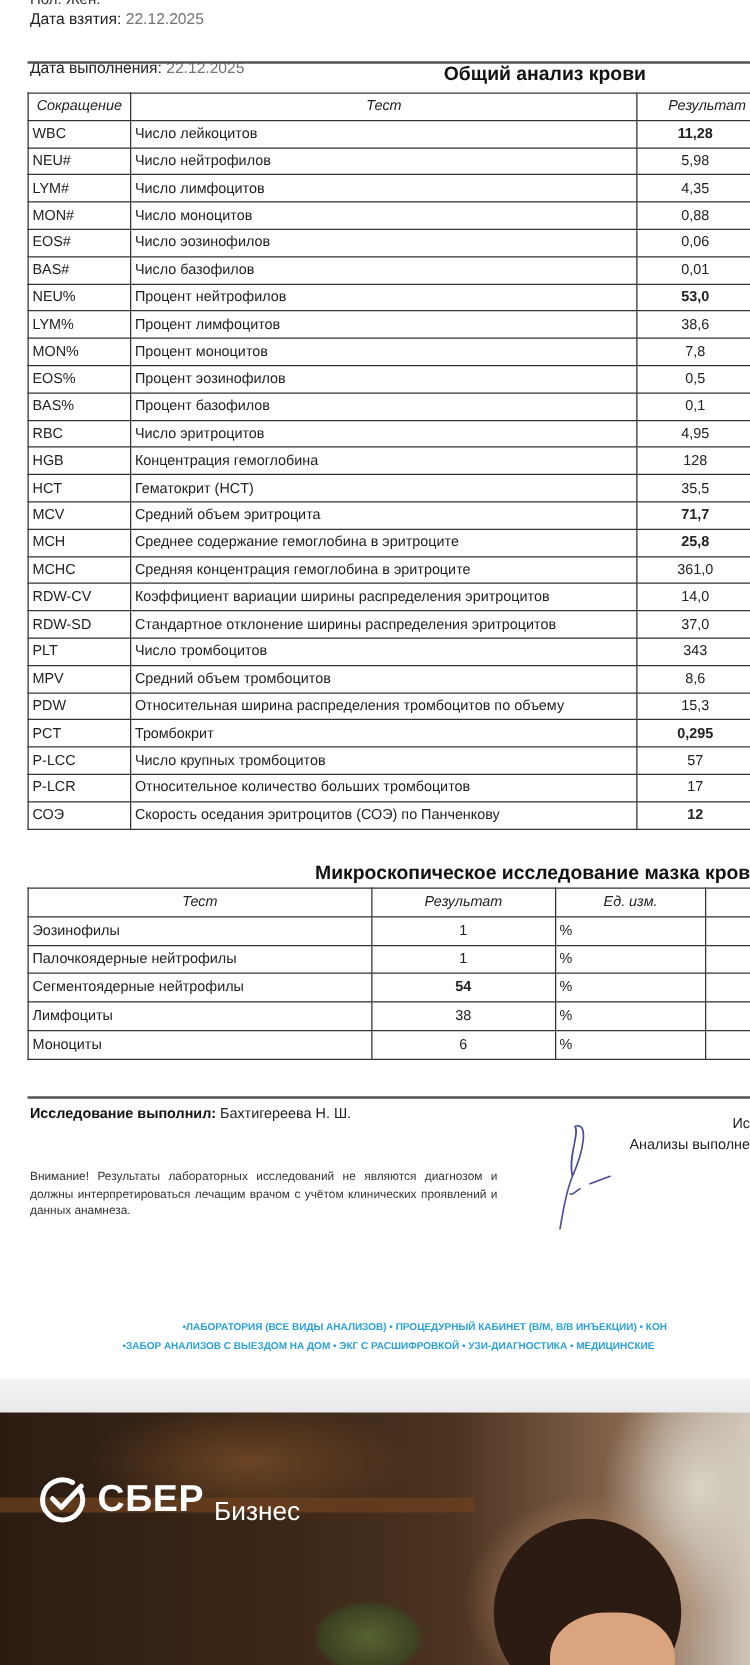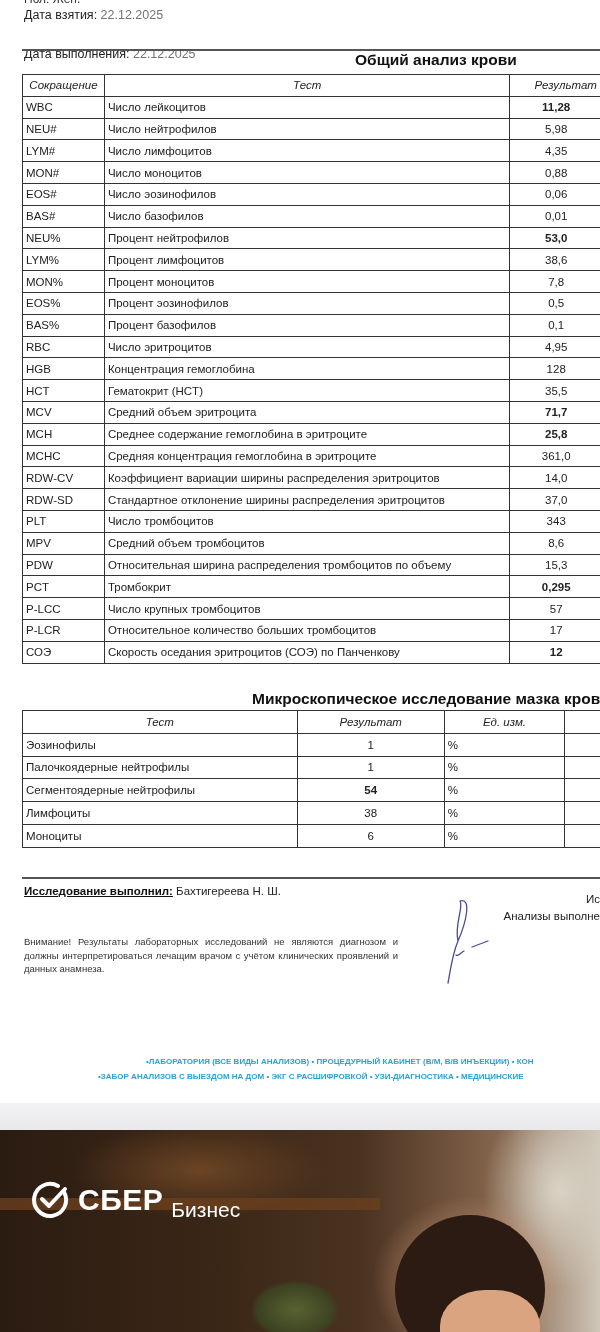--- a/index.html
+++ b/index.html
@@ -23,21 +23,21 @@
   .main-table td.res { padding-right:22px; }
   .bold { font-weight:bold; }
   .micro-table { left:22px; top:710px; width:600px; }
   .micro-table td, .micro-table th { height:22.8px; }
   .micro-table .c1 { width:281px; }
   .micro-table .c2 { width:152px; text-align:center; }
   .micro-table .c3 { width:125px; }
   .micro-table .c4 { width:60px; }
   .right-note { position:absolute; right:0; font-size:11.5px; color:#222; white-space:nowrap;margin-top:48px; }
   .performer { position:absolute; left:24px; top:885px; font-size:11.5px; color:#222; }
-  .performer b { font-weight:bold; color:#111;text-decoration:underline; }
+  .performer b { font-weight:bold; color:#111; }
   .warning { position:absolute; left:24px; top:935px; width:374px; font-size:9.5px; line-height:13.5px; color:#333; text-align:justify; }
   .signature { position:absolute; left:420px; top:895px; width:80px; height:95px; }
   .services { position:absolute; font-size:8px; font-weight:bold; color:#2aa0d8; white-space:nowrap; letter-spacing:0; }
   .gray-band { position:absolute; left:0; top:1103px; width:600px; height:27px; background:linear-gradient(#f3f3f5,#e9e9ec); }
   .banner { position:absolute; left:0; top:1130px; width:600px; height:252px; overflow:hidden;
     background:
       radial-gradient(ellipse 140px 120px at 470px 150px, #c89270 0%, rgba(200,146,112,0) 70%),
       radial-gradient(ellipse 110px 140px at 560px 60px, #d9d3c6 0%, rgba(217,211,198,0) 70%),
       radial-gradient(ellipse 160px 60px at 200px 40px, #6b4424 0%, rgba(107,68,36,0) 80%),
       linear-gradient(90deg, #2b1c12 0%, #3a2616 35%, #4a3220 60%, #8a6a52 85%, #cfc6b8 100%);

